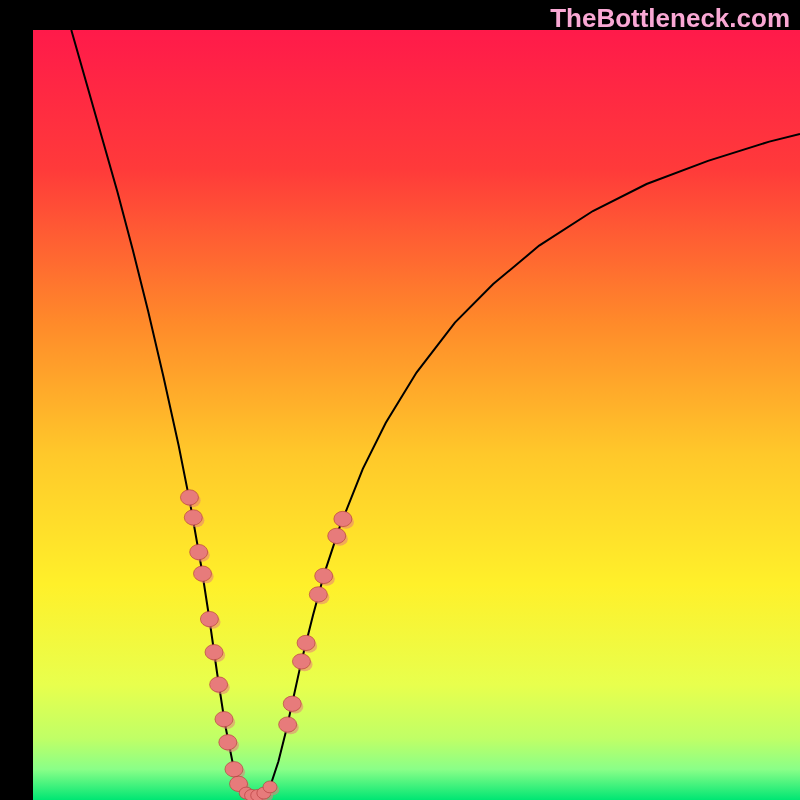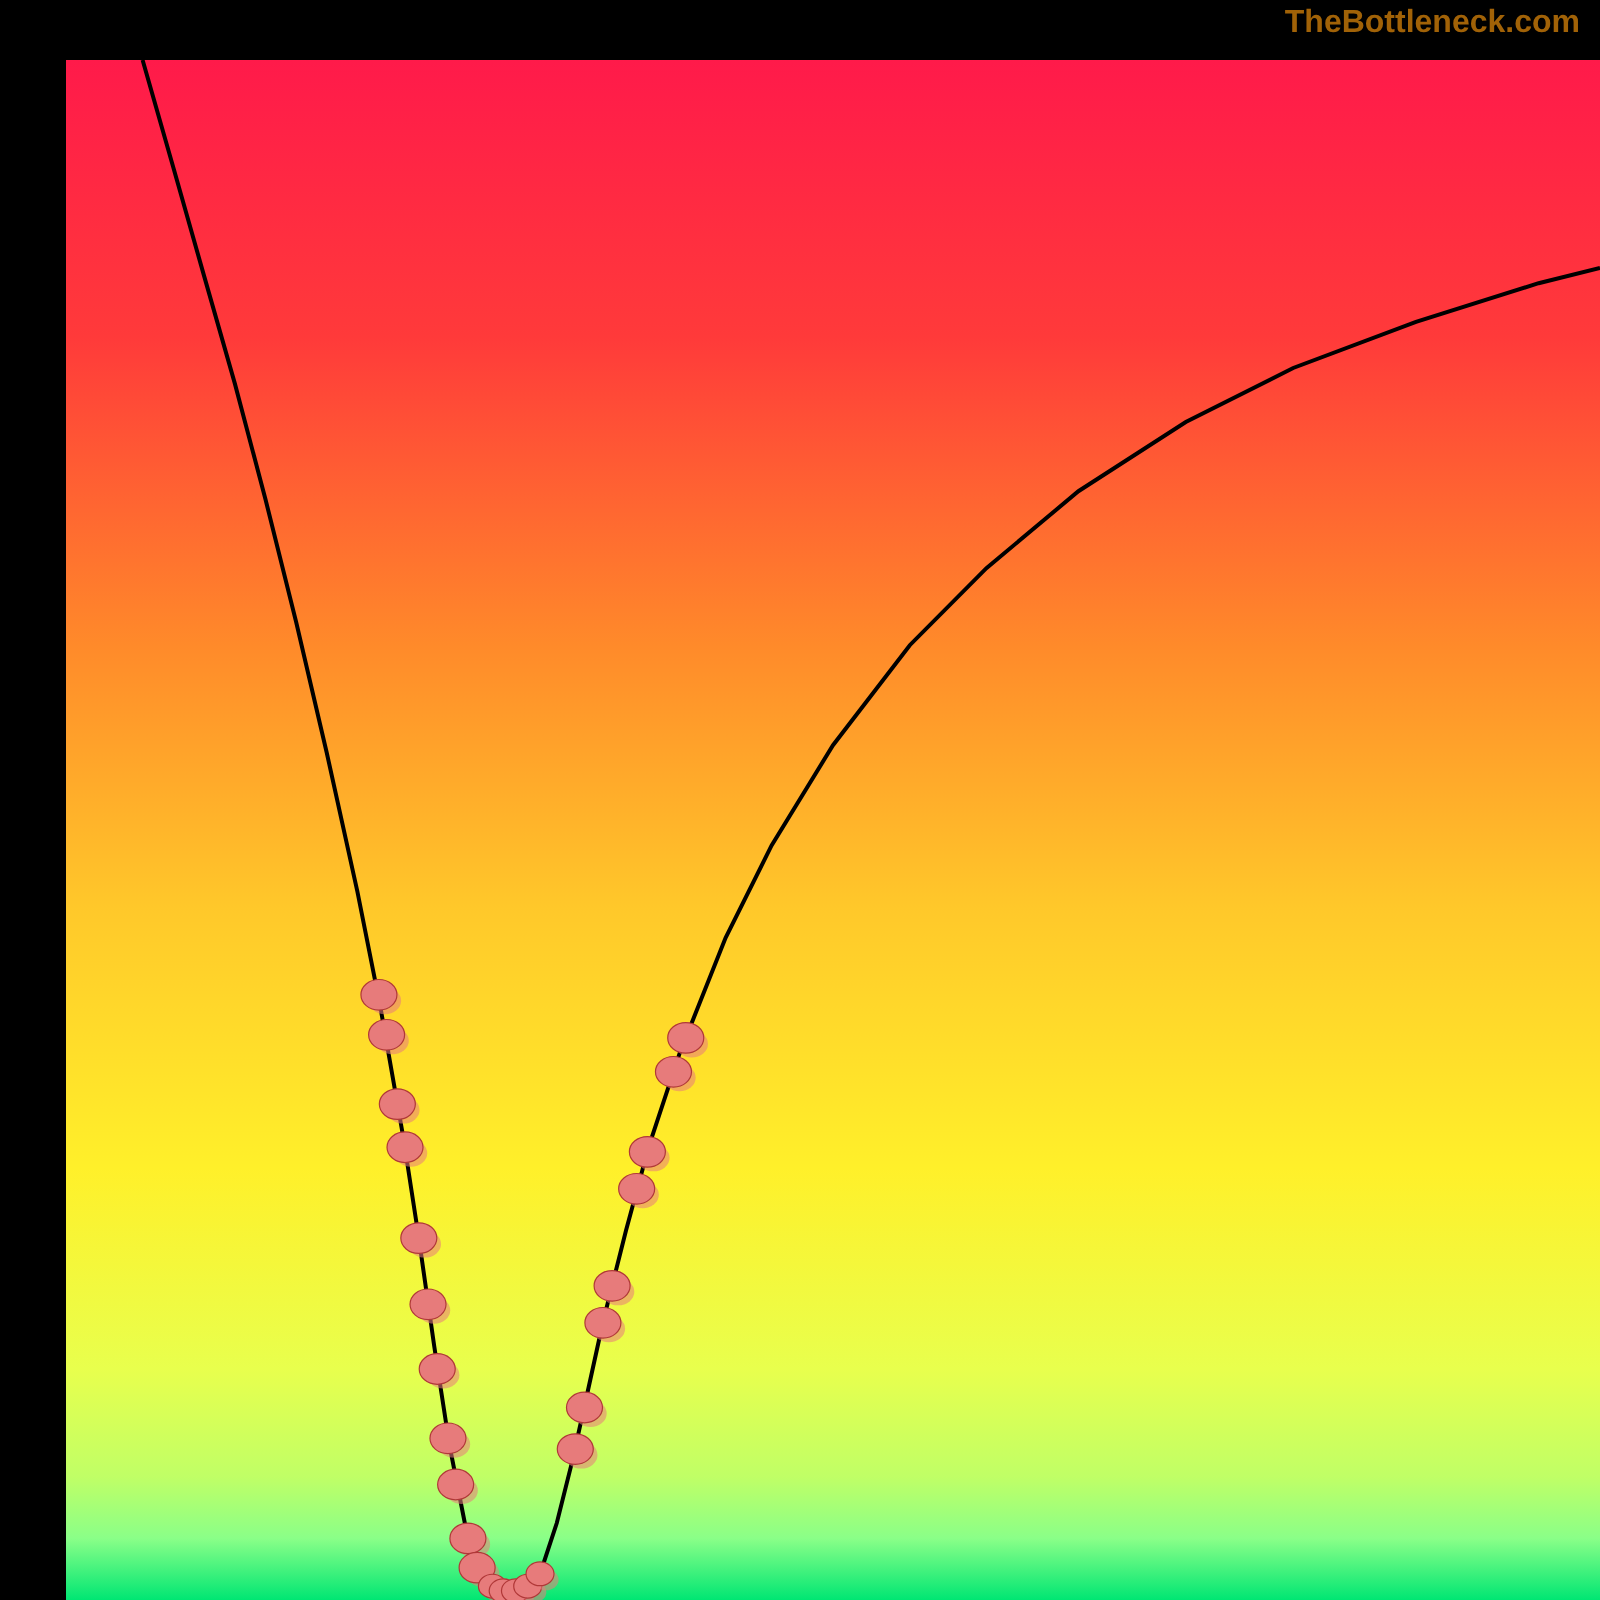--- a/index.html
+++ b/index.html
@@ -13,22 +13,22 @@
   }
   .chart-container {
     position: relative;
     width: 800px;
     height: 800px;
   }
   .watermark {
     position: absolute;
     top: 3px;
     right: 10px;
-    color: #a16207;
-    font-size: 16px;
+    color: #f9a8d4;
+    font-size: 26px;
     font-weight: bold;
     z-index: 10;
     font-family: Arial, sans-serif;
   }
   svg {
     display: block;
   }
 </style>
 </head>
 <body>

